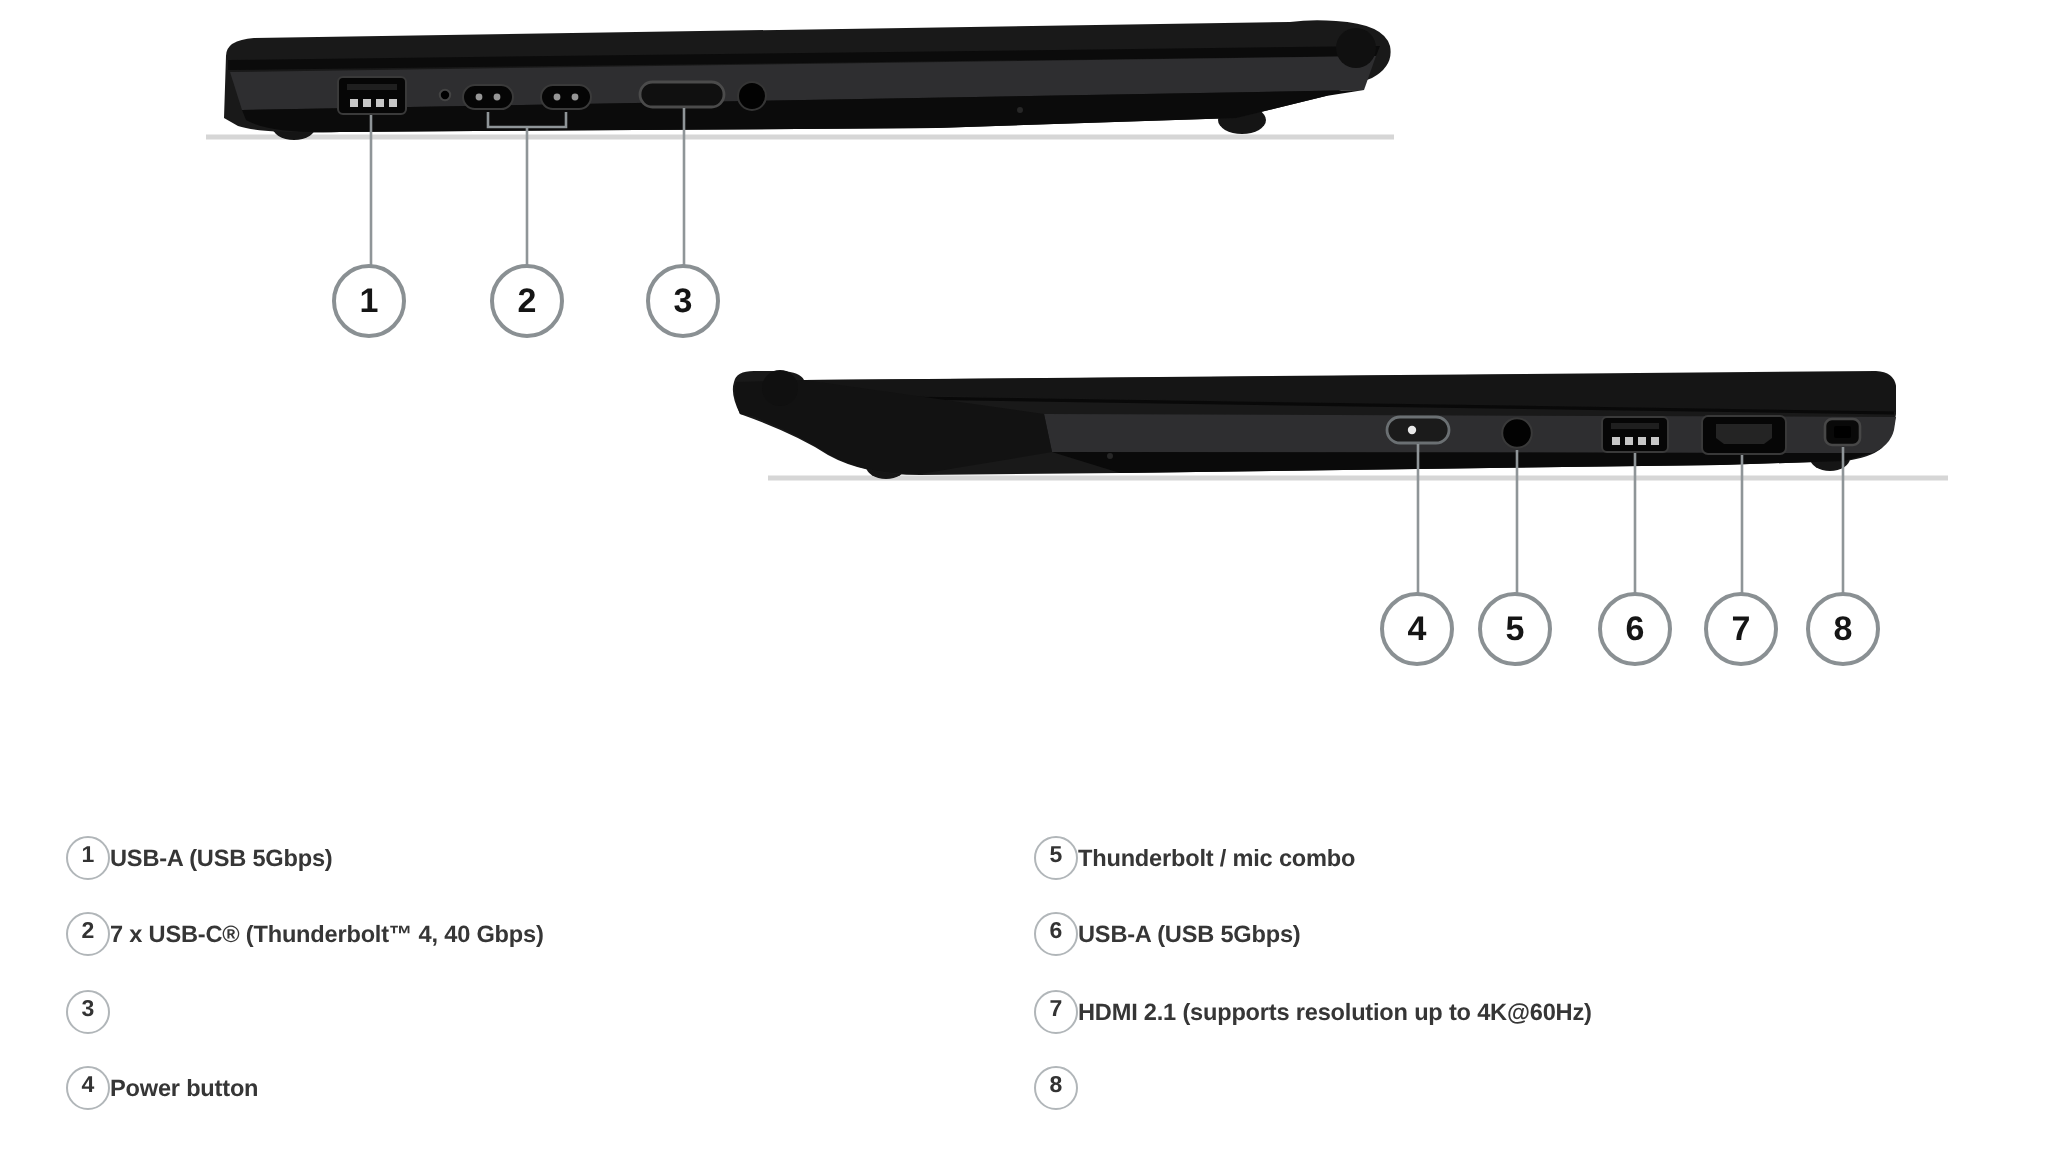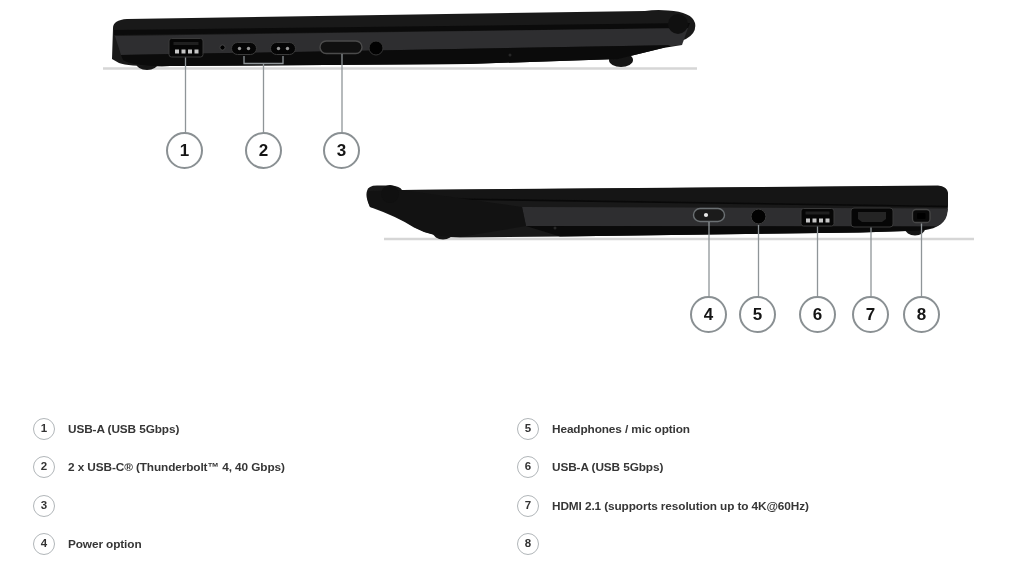--- a/index.html
+++ b/index.html
@@ -16,21 +16,21 @@
   .legend-col{position:absolute;top:418px;}
   #legend-left{left:33px;}
   #legend-right{left:517px;}
   .legend-row{display:flex;align-items:center;height:21px;margin-bottom:17.5px;}
   .legend-num{
     box-sizing:border-box;flex:none;width:22px;height:22px;border:1.5px solid #b1b6b9;border-radius:50%;
     background:#fff;display:flex;align-items:center;justify-content:center;
     font-size:11.5px;font-weight:bold;color:#333;line-height:1;
   }
   .legend-label{
-    margin-left:13px;font-size:11.8px;font-weight:bold;color:#363636;
+    font-size:11.8px;font-weight:bold;color:#363636;
     white-space:nowrap;letter-spacing:-0.1px;
   }
 </style>
 </head>
 <body>
 
 <div class="screen">
 
   <svg width="1024" height="400" viewBox="0 0 1024 400">
 
@@ -126,35 +126,35 @@
   <div class="callout" style="left:852px;top:296px;">7</div>
   <div class="callout" style="left:903px;top:296px;">8</div>
 
   <div class="legend-col" id="legend-left">
     <div class="legend-row">
       <span class="legend-num">1</span>
       <span class="legend-label">USB-A (USB 5Gbps)</span>
     </div>
     <div class="legend-row">
       <span class="legend-num">2</span>
-      <span class="legend-label">2 x USB-C® (Thunderbolt™ 4, 40 Gbps)</span>
+      <span class="legend-label">7 x USB-C® (Thunderbolt™ 4, 40 Gbps)</span>
     </div>
     <div class="legend-row">
       <span class="legend-num">3</span>
     </div>
     <div class="legend-row">
       <span class="legend-num">4</span>
-      <span class="legend-label">Power option</span>
+      <span class="legend-label">Power button</span>
     </div>
   </div>
 
   <div class="legend-col" id="legend-right">
     <div class="legend-row">
       <span class="legend-num">5</span>
-      <span class="legend-label">Headphones / mic option</span>
+      <span class="legend-label">Thunderbolt / mic combo</span>
     </div>
     <div class="legend-row">
       <span class="legend-num">6</span>
       <span class="legend-label">USB-A (USB 5Gbps)</span>
     </div>
     <div class="legend-row">
       <span class="legend-num">7</span>
       <span class="legend-label">HDMI 2.1 (supports resolution up to 4K@60Hz)</span>
     </div>
     <div class="legend-row">

